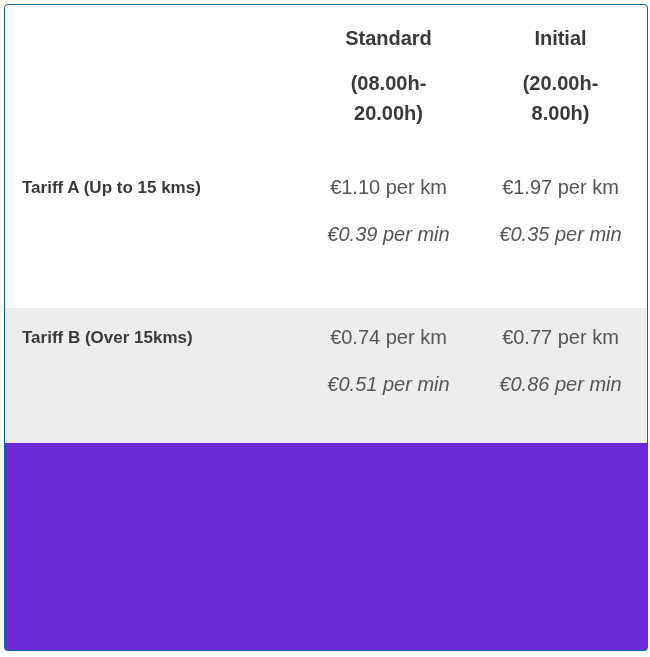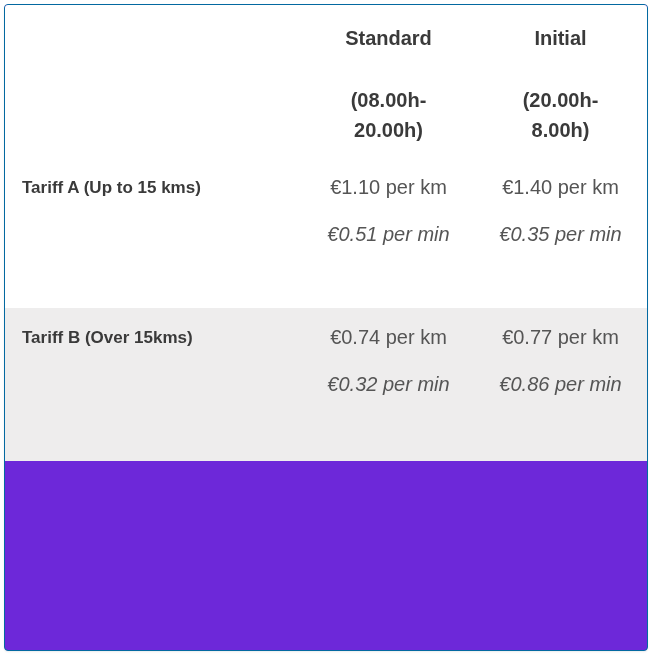--- a/index.html
+++ b/index.html
@@ -14,36 +14,36 @@
     col.c1 { width: 298px; }
     col.c2 { width: 171px; }
     col.c3 { width: 173px; }
     tr.row-white { background: #ffffff; }
     tr.row-gray { background: #eeeded; }
     th {
       font-weight: bold; color: #3a3a3a; font-size: 20px; text-align: center;
       vertical-align: top; padding: 18px 6px 0 6px;
     }
     th .line { display: block; line-height: 30px; }
-    th .sub { display: block; margin-top: 32px; line-height: 30px; }
+    th .sub { display: block; margin-top: 15px; line-height: 30px; }
     td { vertical-align: top; }
     td.label {
       font-weight: bold; color: #3a3a3a; font-size: 17px; line-height: 30px;
       padding: 15px 8px 0 17px;
     }
     td.val {
       text-align: center; color: #555555; font-size: 20px; padding: 14px 4px 0 4px;
     }
     td.val .v { display: block; line-height: 30px; margin-bottom: 17px; }
     td.val .v:last-child { margin-bottom: 0; }
     td.val .it { font-style: italic; }
     tr.head { height: 153px; }
     tr.r1 { height: 184px; }
     tr.r2 { height: 150px; }
-    tr.r3 { height: 153px; }
+    tr.r3 { height: 135px; }
   </style>
 </head>
 <body>
 
 <div class="table-wrap">
   <table>
     <colgroup>
         <col class="c1">
         <col class="c2">
         <col class="c3">
@@ -61,33 +61,33 @@
         <span class="sub">(20.00h-</span>
         <span class="line">8.00h)</span>
       </th>
     </tr>
 
 
     <tr class="r2 row-white">
       <td class="label">Tariff A (Up to 15 kms)</td>
       <td class="val">
         <span class="v">€1.10 per km</span>
-        <span class="v it">€0.51 per min</span>
+        <span class="v it">€0.39 per min</span>
       </td>
       <td class="val">
-        <span class="v">€1.40 per km</span>
+        <span class="v">€1.97 per km</span>
         <span class="v it">€0.35 per min</span>
       </td>
     </tr>
 
     <tr class="r3 row-gray">
       <td class="label">Tariff B (Over 15kms)</td>
       <td class="val">
         <span class="v">€0.74 per km</span>
-        <span class="v it">€0.32 per min</span>
+        <span class="v it">€0.51 per min</span>
       </td>
       <td class="val">
         <span class="v">€0.77 per km</span>
         <span class="v it">€0.86 per min</span>
       </td>
     </tr>
   </tbody>
     </table>
 </div>
 

